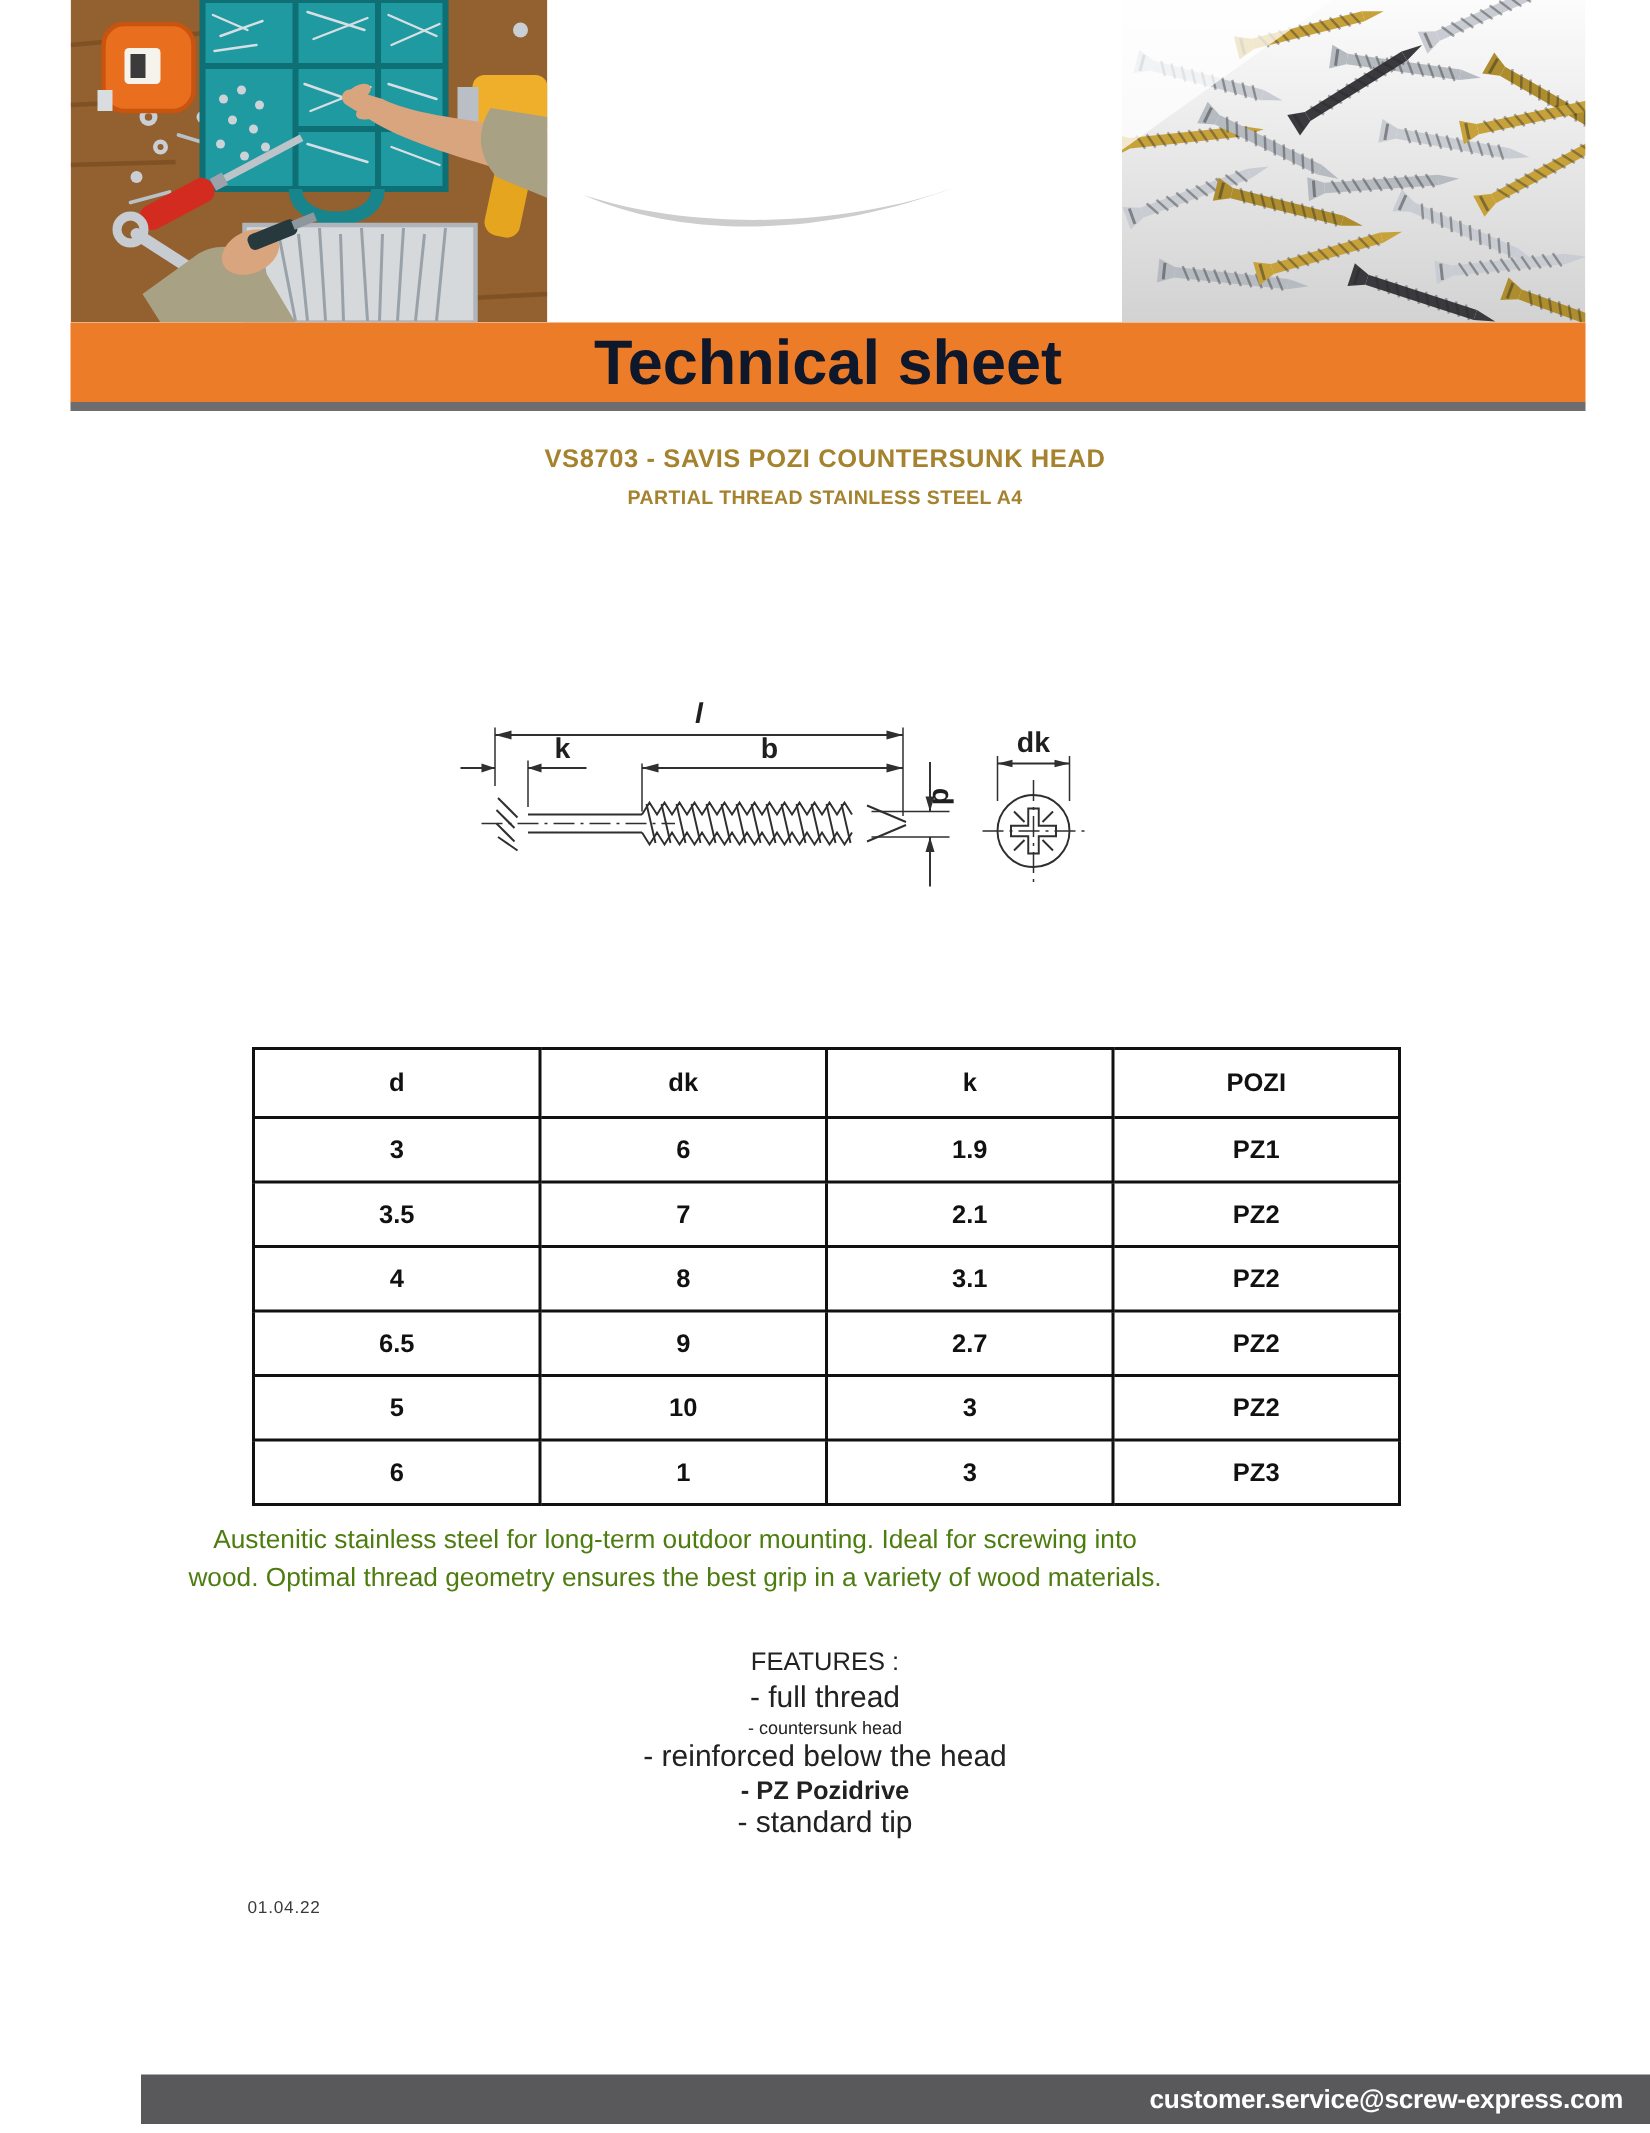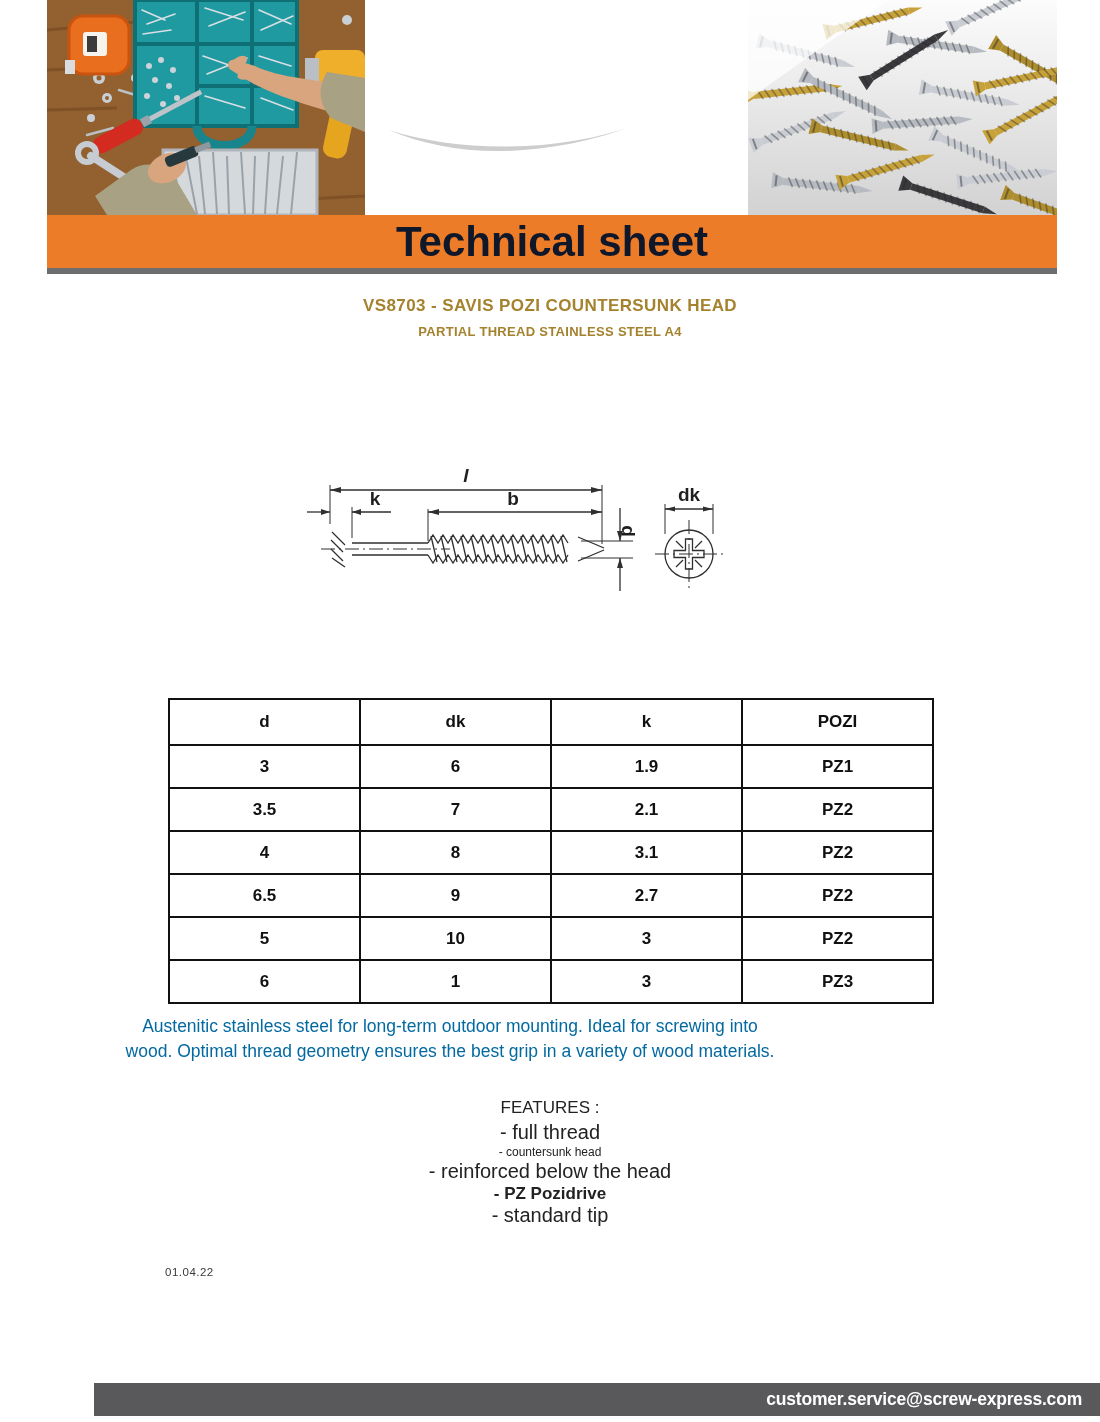--- a/index.html
+++ b/index.html
@@ -40,21 +40,21 @@
 
   
   .dims{position:absolute;left:168px;top:698px;width:766px;border-collapse:collapse;
         table-layout:fixed;}
   .dims th,.dims td{border:2px solid #111111;text-align:center;font-size:17px;font-weight:bold;
         color:#111111;padding:0;}
   .dims th{height:44px;}
   .dims td{height:41px;}
 
   
-  .desc{position:absolute;left:0;top:1014px;width:900px;text-align:center;color:#0369a1;
+  .desc{position:absolute;left:0;top:1014px;width:900px;text-align:center;color:#4d7c0f;
         font-size:17.5px;line-height:25px;}
 
   
   .features{position:absolute;left:0;top:1098px;width:1100px;text-align:center;color:#222222;}
   .features .f-head{font-size:17px;margin-bottom:4px;}
   .features .f-item{font-size:20px;line-height:21px;}
   .features .f-small{font-size:12px;line-height:18px;}
   .features .f-bold{font-size:17px;line-height:23px;font-weight:bold;}
 
   

